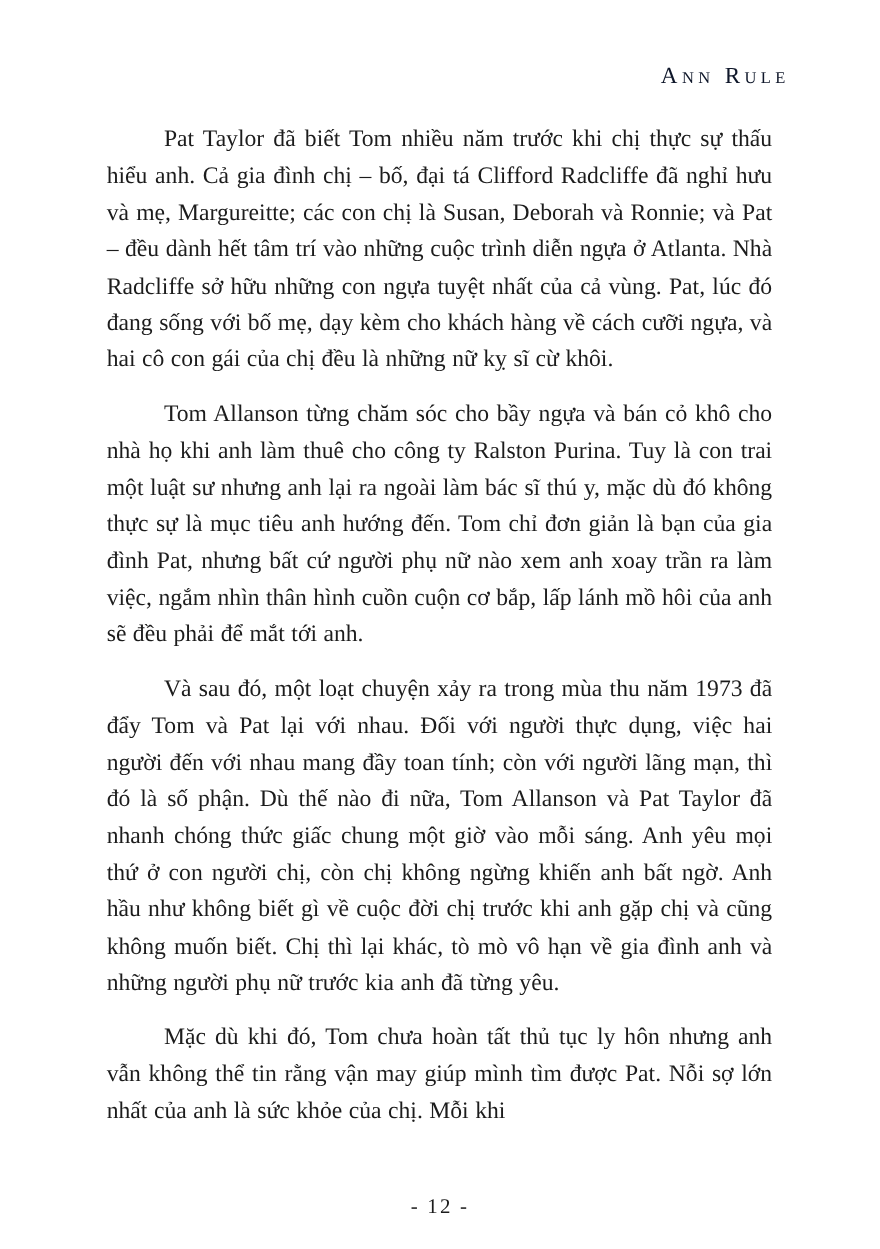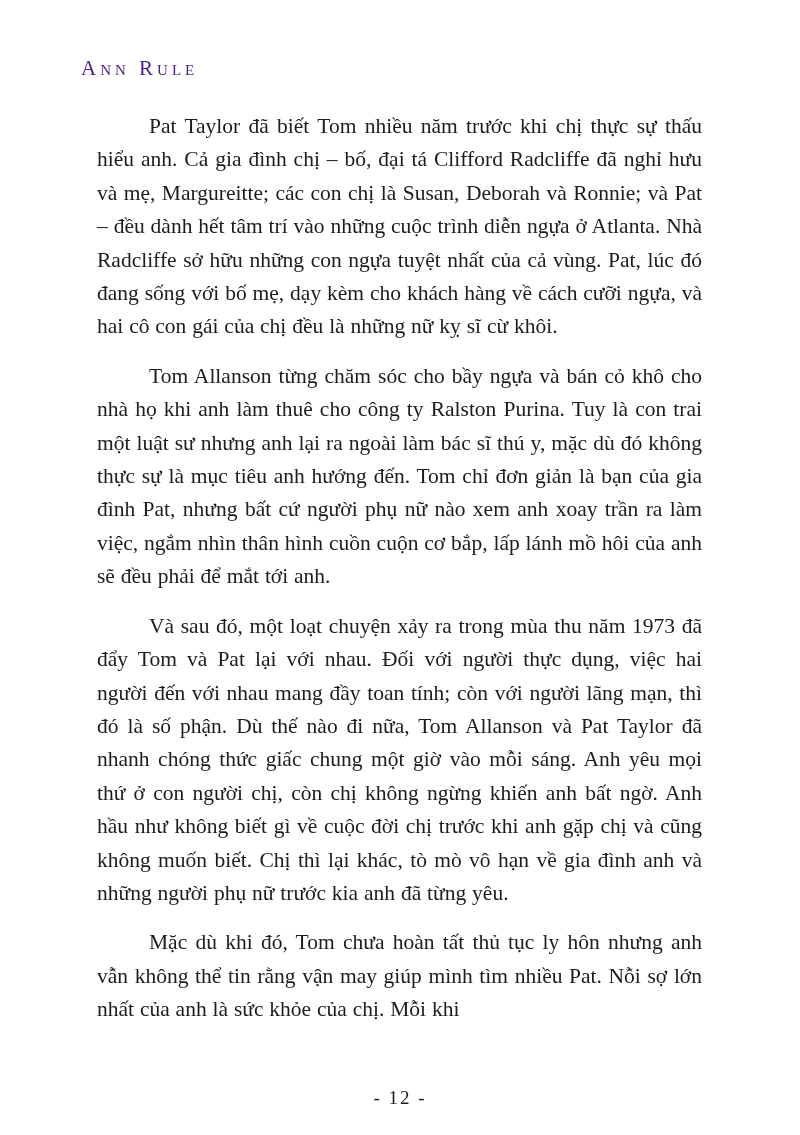--- a/index.html
+++ b/index.html
@@ -12,27 +12,27 @@
     width: 800px;
     height: 1135px;
     box-sizing: border-box;
     background: #ffffff;
     padding: 56px 82px 0 81px;
     font-family: "Liberation Serif", "DejaVu Serif", serif;
     color: #1c1c1c;
     overflow: hidden;
   }
   .running-header {
-    text-align: left;
+    text-align: right;
     font-variant: small-caps;
     letter-spacing: 4px;
     font-size: 21px;
     line-height: 24px;
     margin-bottom: 30px;
-    color: #4c1d95;
+    color: #0f172a;
   }
   .body-text p {
     margin: 16px;
     padding: 0;
     text-indent: 52px;
     text-align: justify;
     font-size: 21.5px;
     line-height: 33.4px;
     word-spacing: 0.5px;
   }
@@ -50,17 +50,17 @@
 </head>
 <body>
 
 <div class="page">
   <div class="running-header">Ann Rule</div>
 
   <div class="body-text">
     <p>Pat Taylor đã biết Tom nhiều năm trước khi chị thực sự thấu hiểu anh. Cả gia đình chị – bố, đại tá Clifford Radcliffe đã nghỉ hưu và mẹ, Margureitte; các con chị là Susan, Deborah và Ronnie; và Pat – đều dành hết tâm trí vào những cuộc trình diễn ngựa ở Atlanta. Nhà Radcliffe sở hữu những con ngựa tuyệt nhất của cả vùng. Pat, lúc đó đang sống với bố mẹ, dạy kèm cho khách hàng về cách cưỡi ngựa, và hai cô con gái của chị đều là những nữ kỵ sĩ cừ khôi.</p>
     <p>Tom Allanson từng chăm sóc cho bầy ngựa và bán cỏ khô cho nhà họ khi anh làm thuê cho công ty Ralston Purina. Tuy là con trai một luật sư nhưng anh lại ra ngoài làm bác sĩ thú y, mặc dù đó không thực sự là mục tiêu anh hướng đến. Tom chỉ đơn giản là bạn của gia đình Pat, nhưng bất cứ người phụ nữ nào xem anh xoay trần ra làm việc, ngắm nhìn thân hình cuồn cuộn cơ bắp, lấp lánh mồ hôi của anh sẽ đều phải để mắt tới anh.</p>
     <p>Và sau đó, một loạt chuyện xảy ra trong mùa thu năm 1973 đã đẩy Tom và Pat lại với nhau. Đối với người thực dụng, việc hai người đến với nhau mang đầy toan tính; còn với người lãng mạn, thì đó là số phận. Dù thế nào đi nữa, Tom Allanson và Pat Taylor đã nhanh chóng thức giấc chung một giờ vào mỗi sáng. Anh yêu mọi thứ ở con người chị, còn chị không ngừng khiến anh bất ngờ. Anh hầu như không biết gì về cuộc đời chị trước khi anh gặp chị và cũng không muốn biết. Chị thì lại khác, tò mò vô hạn về gia đình anh và những người phụ nữ trước kia anh đã từng yêu.</p>
-    <p>Mặc dù khi đó, Tom chưa hoàn tất thủ tục ly hôn nhưng anh vẫn không thể tin rằng vận may giúp mình tìm nhiều Pat. Nỗi sợ lớn nhất của anh là sức khỏe của chị. Mỗi khi</p>
+    <p>Mặc dù khi đó, Tom chưa hoàn tất thủ tục ly hôn nhưng anh vẫn không thể tin rằng vận may giúp mình tìm được Pat. Nỗi sợ lớn nhất của anh là sức khỏe của chị. Mỗi khi</p>
   </div>
 
   <div class="page-number">- 12 -</div>
 </div>
 
 </body></html>

